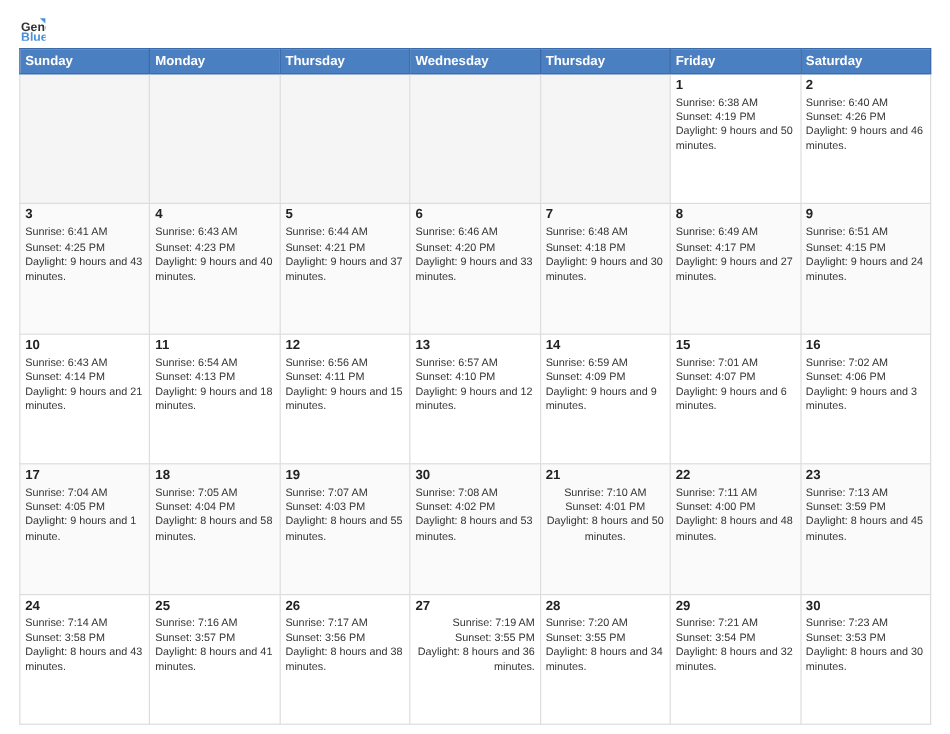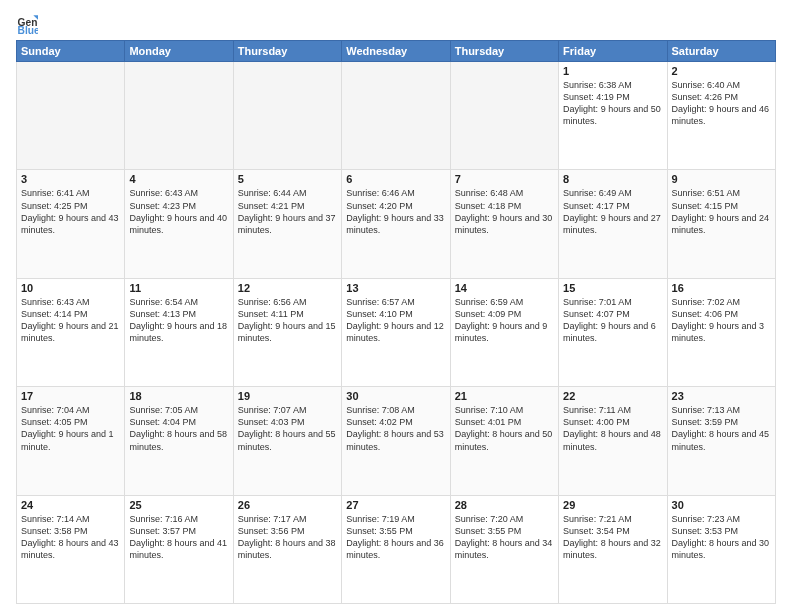--- a/index.html
+++ b/index.html
@@ -250,21 +250,21 @@
 Daylight: 8 hours and 55 minutes.</div>
           </td>
           <td>
             <span class="day-num">30</span>
             <div class="day-info" style="white-space: pre-line;">Sunrise: 7:08 AM
 Sunset: 4:02 PM
 Daylight: 8 hours and 53 minutes.</div>
           </td>
           <td>
             <span class="day-num">21</span>
-            <div class="day-info" style="white-space: pre-line;">Sunrise: 7:10 AM
+            <div class="day-info" style="white-space: pre-line; text-align: center;">Sunrise: 7:10 AM
 Sunset: 4:01 PM
 Daylight: 8 hours and 50 minutes.</div>
           </td>
           <td>
             <span class="day-num">22</span>
             <div class="day-info" style="white-space: pre-line;">Sunrise: 7:11 AM
 Sunset: 4:00 PM
 Daylight: 8 hours and 48 minutes.</div>
           </td>
           <td>
@@ -288,21 +288,21 @@
 Daylight: 8 hours and 41 minutes.</div>
           </td>
           <td>
             <span class="day-num">26</span>
             <div class="day-info" style="white-space: pre-line;">Sunrise: 7:17 AM
 Sunset: 3:56 PM
 Daylight: 8 hours and 38 minutes.</div>
           </td>
           <td>
             <span class="day-num">27</span>
-            <div class="day-info" style="white-space: pre-line;">Sunrise: 7:19 AM
+            <div class="day-info" style="white-space: pre-line; text-align: right;">Sunrise: 7:19 AM
 Sunset: 3:55 PM
 Daylight: 8 hours and 36 minutes.</div>
           </td>
           <td>
             <span class="day-num">28</span>
             <div class="day-info" style="white-space: pre-line;">Sunrise: 7:20 AM
 Sunset: 3:55 PM
 Daylight: 8 hours and 34 minutes.</div>
           </td>
           <td>

